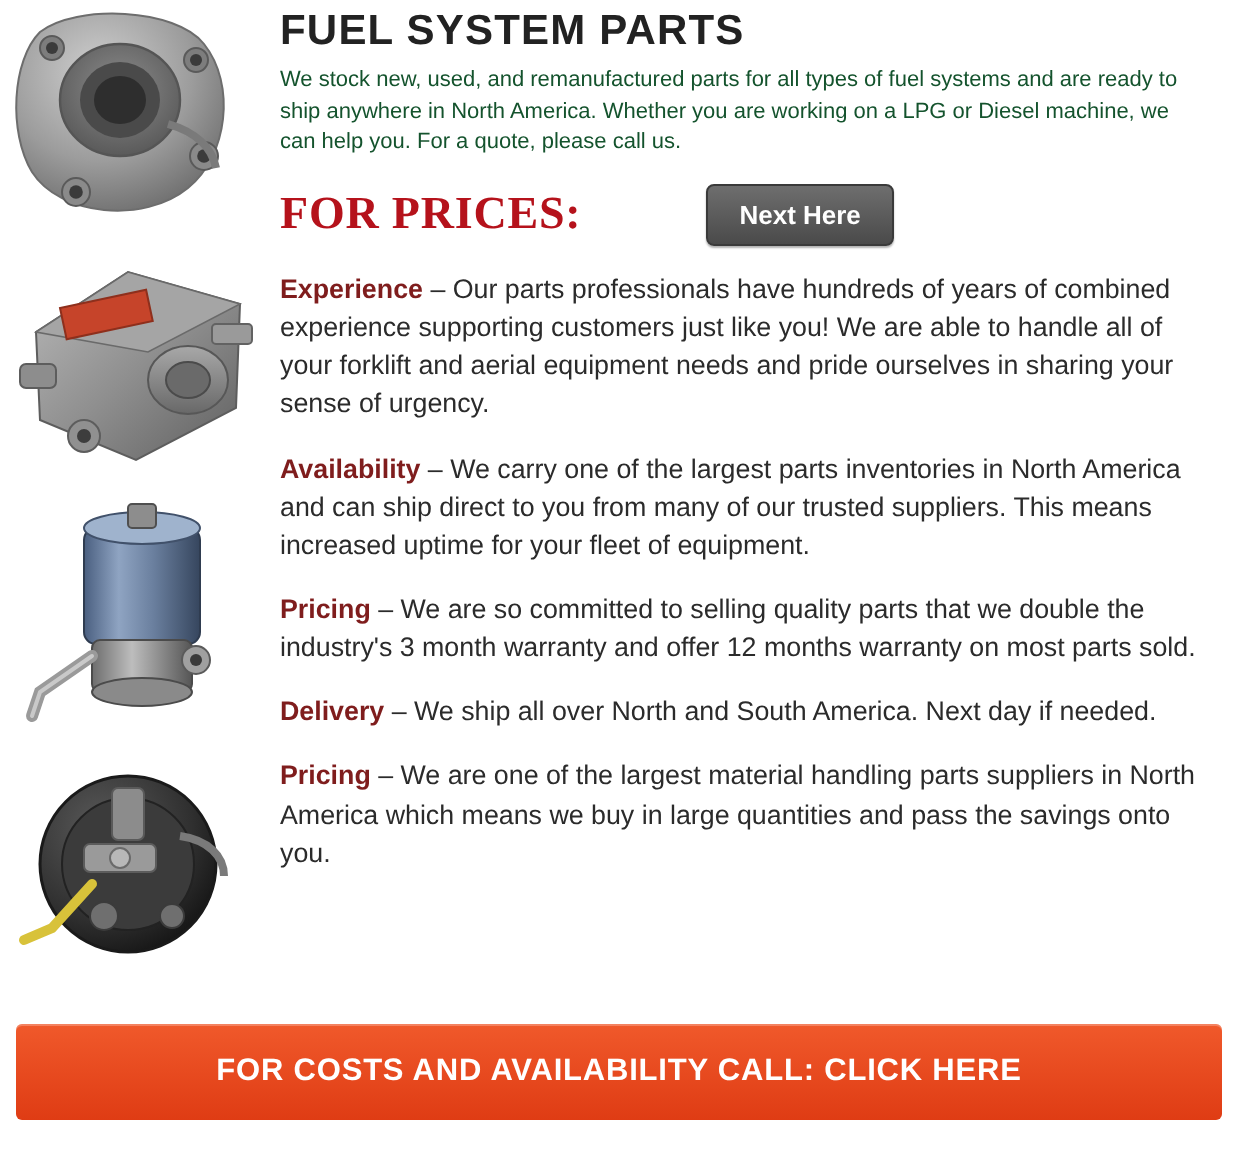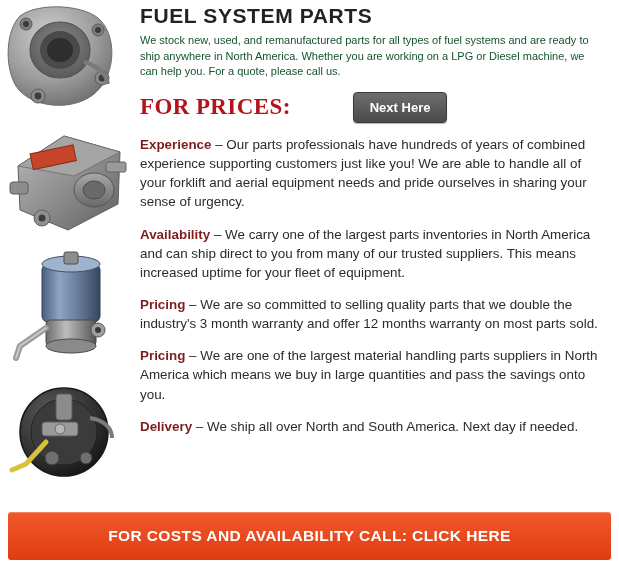--- a/index.html
+++ b/index.html
@@ -245,25 +245,25 @@
 
       <p class="feature">
         <b>Availability</b><span> – </span><span>We carry one of the largest parts inventories in North America and can ship direct to you from many of our trusted suppliers.  This means increased uptime for your fleet of equipment.</span>
       </p>
 
       <p class="feature">
         <b>Pricing</b><span> – </span><span>We are so committed to selling quality parts that we double the industry's 3 month warranty and offer 12 months warranty on most parts sold.</span>
       </p>
 
       <p class="feature">
+        <b>Delivery</b><span> – </span><span>We ship all over North and South America.  Next day if needed.</span>
+      </p>
+
+      <p class="feature">
         <b>Pricing</b><span> – </span><span>We are one of the largest material handling parts suppliers in North America which means we buy in large quantities and pass the savings onto you.</span>
-      </p>
-
-      <p class="feature">
-        <b>Delivery</b><span> – </span><span>We ship all over North and South America.  Next day if needed.</span>
       </p>
 
     </div>
   </div>
 
   <div class="footer-bar">FOR COSTS AND AVAILABILITY CALL: CLICK HERE</div>
 
 </div>
 
 </body></html>

